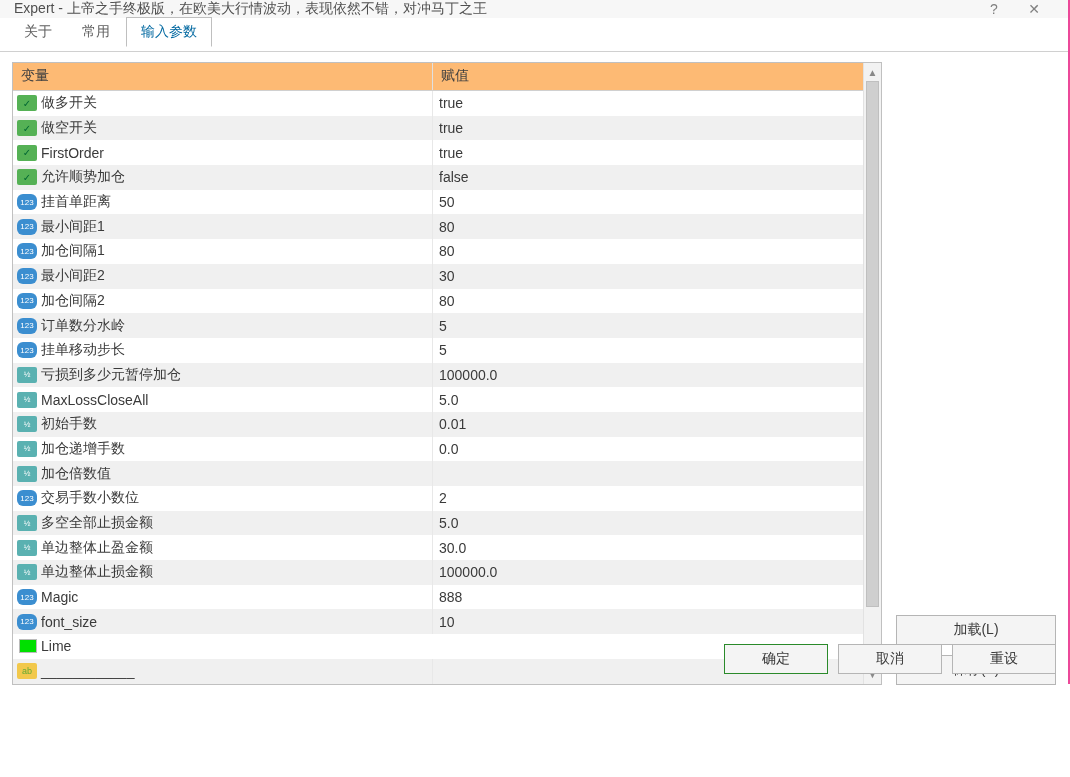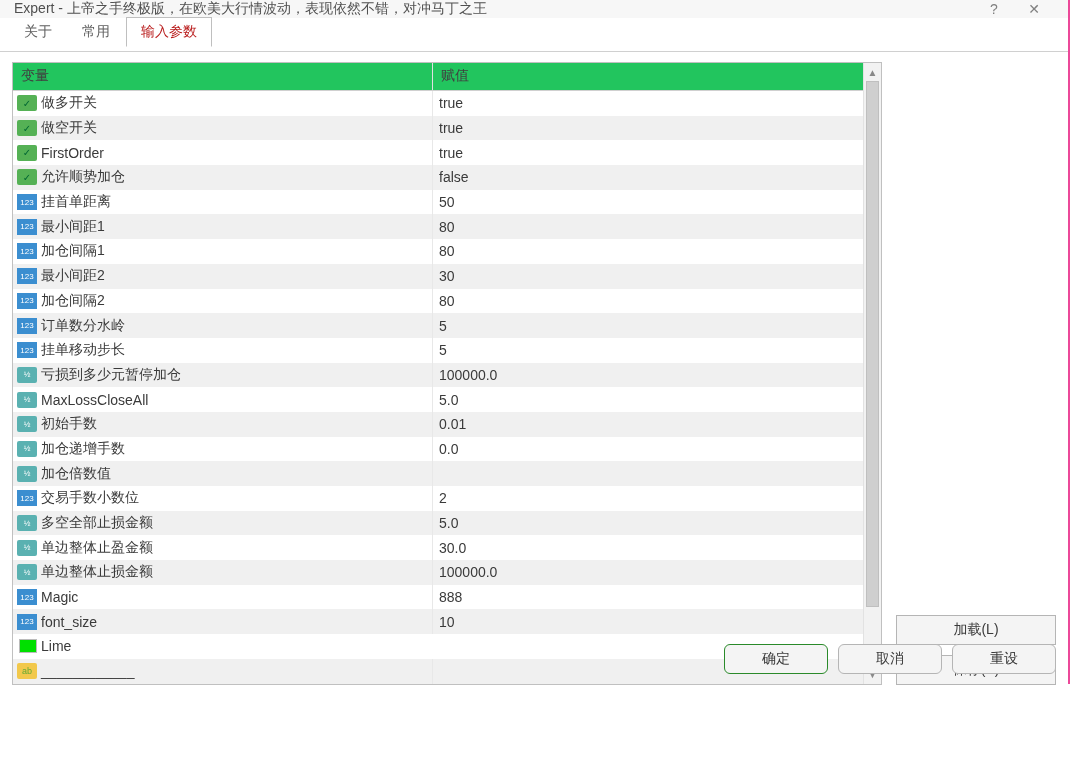--- a/index.html
+++ b/index.html
@@ -47,39 +47,39 @@
     color: #606060;
     font-size: 14px;
     cursor: default;
   }
   .tab.active {
     background: #fff;
     border: 1px solid #bfbfbf;
     border-bottom: 1px solid #fff;
     position: relative;
     top: 1px;
-    color: #b91c1c;
+    color: #0369a1;
   }
 
   .content {
     flex: 1;
     padding: 10px 12px 50px 12px;
     display: flex;
     gap: 14px;
   }
   .table-wrap {
     flex: 1;
     border: 1px solid #c0c0c0;
     display: flex;
     flex-direction: column;
     position: relative;
   }
   .header-row {
     display: flex;
-    background: #22c55e;
+    background: #fdba74;
     border-bottom: 1px solid #d0d0d0;
     height: 28px;
     font-size: 14px;
     color: #404040;
   }
   .header-row .col-name { width: 420px; padding: 4px 8px; border-right: 1px solid #e0e0e0;}
   .header-row .col-val { flex: 1; padding: 4px 8px; }
 
   .rows {
     flex: 1;
@@ -115,21 +115,21 @@
   .icon-bool {
     background: #55b155;
     color: #063;
     font-size: 10px;
     border-radius: 2px;
   }
   .icon-int {
     background: #3b8ed0;
     color: #fff;
     font-size: 8px;
-    border-radius: 0;
+    border-radius: 6px;
   }
   .icon-float {
     background: #5ab1b1;
     color: #fff;
     font-size: 8px;
     border-radius: 2px;
   }
   .icon-str {
     background: #f2c84b;
     color: #6a3;
@@ -197,21 +197,20 @@
 
   .bottom-bar {
     position: absolute;
     bottom: 10px;
     right: 12px;
     display: flex;
     gap: 10px;
   }
   .bottom-bar .btn {
     width: 104px;
-    border-radius: 6px;
   }
   .bottom-bar .btn.primary {
     border: 1.5px solid #2a8a2a;
   }
 </style>
 </head>
 <body>
 
 <div class="window">
 

